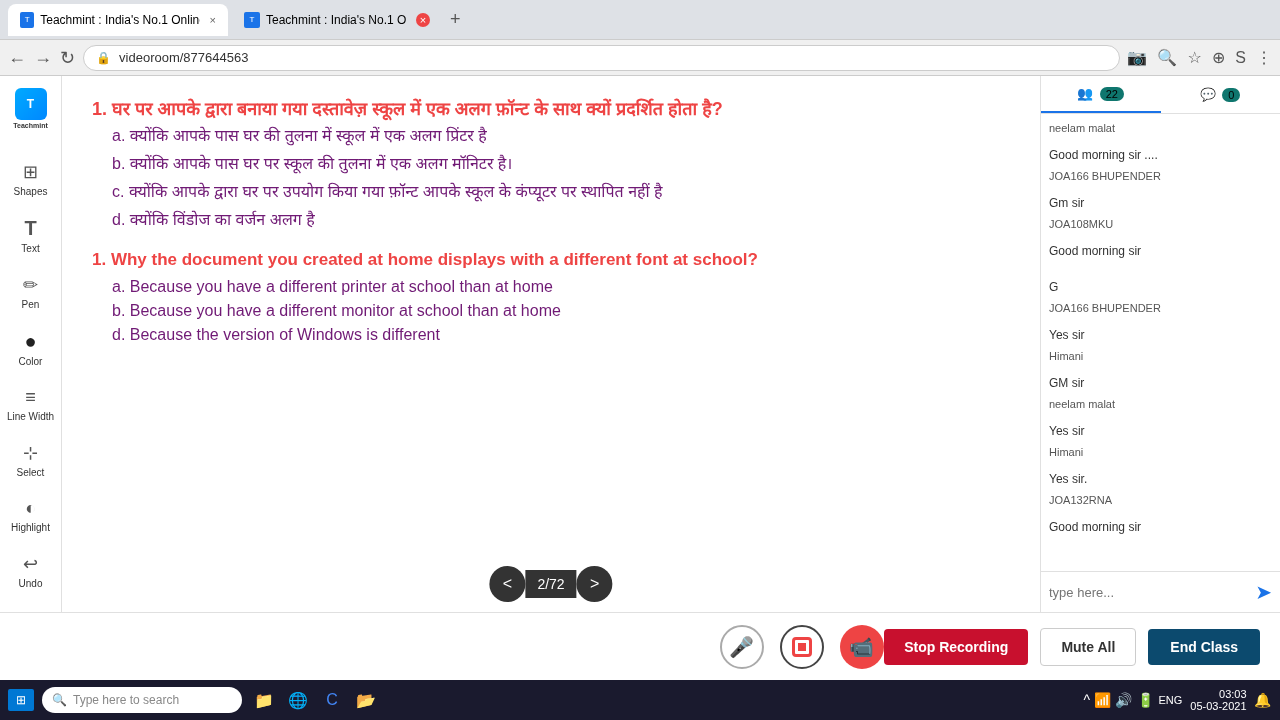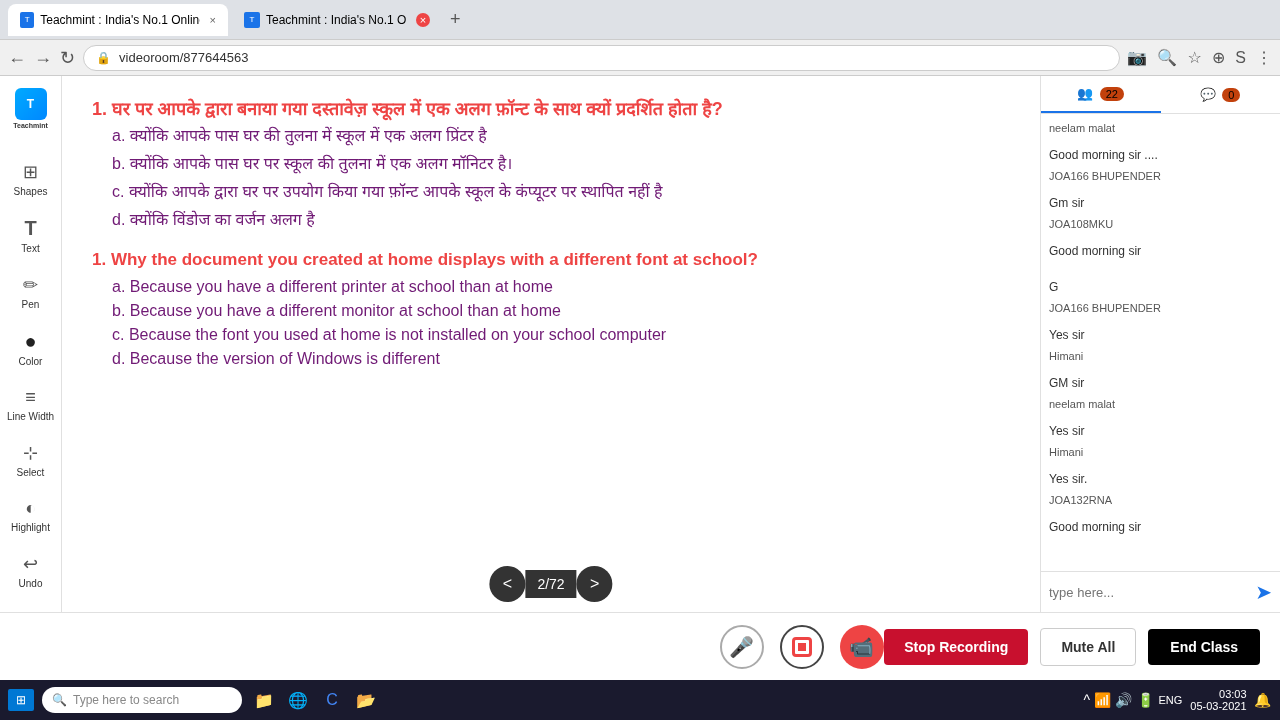--- a/index.html
+++ b/index.html
@@ -29,21 +29,21 @@
     .sidebar-divider { width: 40px; height: 1px; background: #e0e0e0; margin: 4px 0; }
 
     
     .content-area { flex: 1; background: white; overflow-y: auto; padding: 20px 30px; position: relative; }
 
     
     .chat-panel { width: 240px; background: white; border-left: 1px solid #e0e0e0; display: flex; flex-direction: column; }
     .chat-header { display: flex; border-bottom: 1px solid #e0e0e0; }
     .chat-tab { flex: 1; padding: 10px; display: flex; align-items: center; justify-content: center; gap: 6px; font-size: 13px; cursor: pointer; }
     .chat-tab.active { border-bottom: 2px solid #1a73e8; }
-    .chat-tab-badge { background: #c2410c; border-radius: 10px; padding: 1px 6px; font-size: 11px; }
+    .chat-tab-badge { background: #0f766e; border-radius: 10px; padding: 1px 6px; font-size: 11px; }
     .chat-messages { flex: 1; overflow-y: auto; padding: 8px; display: flex; flex-direction: column; gap: 8px; }
     .chat-message { font-size: 12px; }
     .chat-sender { font-weight: normal; color: #555; font-size: 11px; }
     .chat-text { color: #333; margin-top: 14px; }
     .chat-input-area { border-top: 1px solid #e0e0e0; padding: 8px; display: flex; align-items: center; gap: 12px; }
     .chat-input { flex: 1; border: none; outline: none; font-size: 13px; color: #999; }
     .send-btn { color: #1a73e8; font-size: 20px; cursor: pointer; background: none; border: none; }
     .q-hindi { color: #e44; font-size: 18px; font-weight: bold; margin-bottom: 4px; }
     .q-english { color: #e44; font-size: 17px; font-weight: bold; margin-top: 20px; margin-bottom: 8px; }
     .option { margin-left: 20px; margin-bottom: 6px; font-size: 16px; color: #701a75; }
@@ -53,21 +53,21 @@
     .toolbar-center { display: flex; align-items: center; gap: 16px; }
     .toolbar-right { display: flex; gap: 12px; align-items: center; }
     .tool-btn { width: 44px; height: 44px; border-radius: 50%; display: flex; align-items: center; justify-content: center; cursor: pointer; font-size: 20px; background: none; border: none; }
     .tool-btn.outlined { border: 2px solid #555; }
     .tool-btn.red-bg { background: #e44; color: white; }
     .nav-btn { width: 36px; height: 36px; background: #333; color: white; border-radius: 50%; display: flex; align-items: center; justify-content: center; cursor: pointer; font-size: 16px; border: none; }
     .page-indicator { background: #333; color: white; padding: 6px 12px; font-size: 14px; min-width: 50px; text-align: center; }
     .action-btn { padding: 10px 20px; border-radius: 4px; font-size: 14px; font-weight: bold; cursor: pointer; border: none; }
     .stop-recording-btn { background: #c8102e; color: white; }
     .mute-btn { background: white; border: 1px solid #ccc; color: #333; }
-    .end-class-btn { background: #000000; color: white; padding: 10px 22px; }
+    .end-class-btn { background: #0c4a6e; color: white; padding: 10px 22px; }
 
     
     .taskbar { height: 40px; background: #1a1a2e; display: flex; align-items: center; padding: 0 8px; gap: 8px; }
     .taskbar-start { background: #0078d4; padding: 4px 8px; border-radius: 2px; color: white; font-size: 12px; display: flex; align-items: center; gap: 4px; }
     .taskbar-search { flex: 0 0 200px; height: 26px; background: white; border-radius: 13px; display: flex; align-items: center; padding: 0 10px; gap: 6px; font-size: 12px; color: #999; }
     .taskbar-icons { display: flex; gap: 6px; align-items: center; }
     .taskbar-icon { width: 28px; height: 28px; display: flex; align-items: center; justify-content: center; font-size: 16px; color: white; cursor: pointer; }
     .taskbar-right { margin-left: auto; display: flex; align-items: center; gap: 8px; }
     .taskbar-time { color: white; font-size: 11px; text-align: right; }
     .taskbar-sys-icons { display: flex; gap: 4px; color: white; font-size: 14px; align-items: center; }
@@ -181,23 +181,20 @@
       <span>1. </span><span>Why the document you created at home displays with a different font at school?</span>
     </div>
 
     <div class="option">
       <span>a. Because you have a different printer at school than at home</span>
     </div>
     <div class="option">
       <span>b. Because you have a different monitor at school than at home</span>
     </div>
     <div class="option">
-      <span>c. Because the font you used at home is not installed on your school computer</span>
-    </div>
-    <div class="option">
       <span>d. Because the version of Windows is different</span>
     </div>
 
     <div style="position:absolute;bottom:10px;left:50%;transform:translateX(-50%);display:flex;align-items:center;">
       <button class="nav-btn">&lt;</button>
       <span class="page-indicator">2/72</span>
       <button class="nav-btn">&gt;</button>
     </div>
   </div>
 

